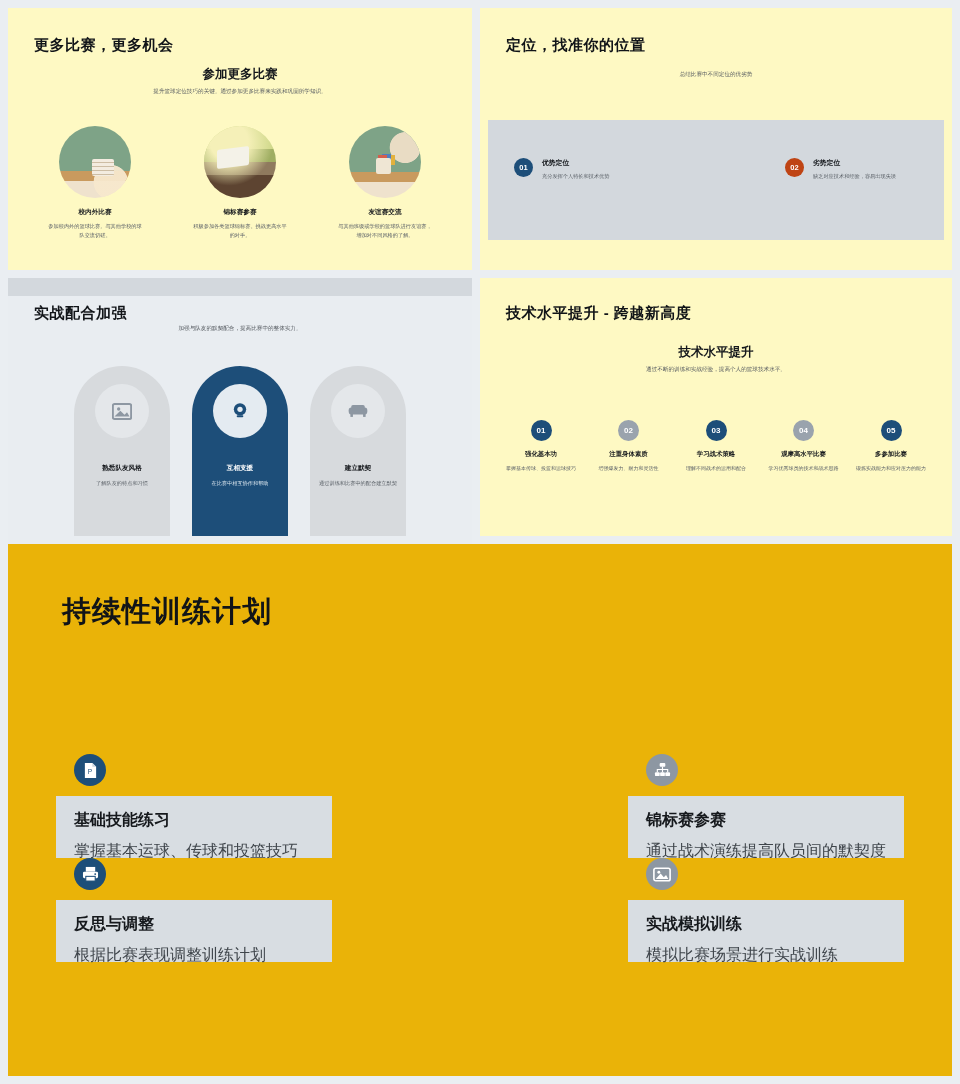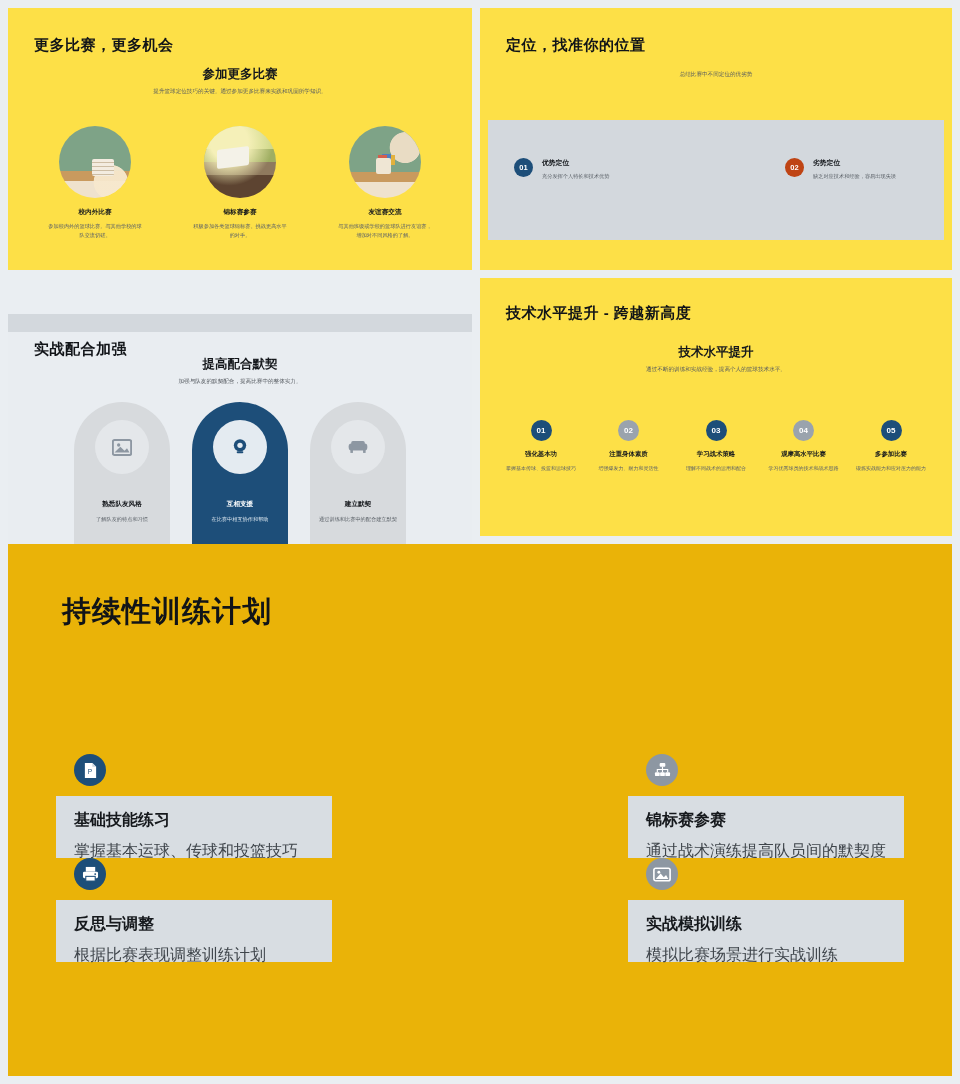--- a/index.html
+++ b/index.html
@@ -6,21 +6,21 @@
   body{
     width:960px;height:1084px;
     background:#eaeef2;
     font-family:"Liberation Sans","DejaVu Sans",sans-serif;
     color:#1d1d1f;
     overflow:hidden;
   }
   .deck{position:relative;width:960px;height:1084px;box-sizing:border-box;}
 
   
-  .slide{position:absolute;background:#fde047;overflow:hidden;}
+  .slide{position:absolute;background:#fef9c3;overflow:hidden;}
   .slide-title{
     font-size:15px;font-weight:bold;letter-spacing:.5px;color:#111418;
   }
   .ctr-title{font-size:12.5px;font-weight:bold;text-align:center;color:#15181c;}
   .ctr-sub{font-size:5.6px;text-align:center;color:#54595f;margin-top:4px;line-height:1.5;}
 
   
   #s1{left:8px;top:8px;width:464px;height:262px;}
   #s1 .slide-title{position:absolute;left:26px;top:28px;}
   #s1 .head{position:absolute;left:0;top:58px;width:100%;}
@@ -57,21 +57,21 @@
     width:19px;height:19px;border-radius:50%;flex:none;
     display:flex;align-items:center;justify-content:center;
     font-size:7.5px;font-weight:bold;color:#fff;
   }
   .nb-blue{background:#1d4e79;}
   .nb-orange{background:#bf4414;}
   .num-h{font-size:6.8px;font-weight:bold;color:#15181c;}
   .num-p{font-size:5.2px;color:#5a6067;line-height:1.6;margin-top:4px;}
 
   
-  #s3{left:8px;top:278px;width:464px;height:304px;background:#e9edf1;margin-top:36px;}
+  #s3{left:8px;top:278px;width:464px;height:304px;background:#e9edf1;}
   #s3 .topband{position:absolute;left:0;top:0;width:100%;height:18px;background:#d3d8dd;}
   #s3 .slide-title{position:absolute;left:26px;top:26px;}
   #s3 .head{position:absolute;left:0;top:42px;width:100%;}
   #s3 .pods{position:absolute;left:66px;top:88px;width:332px;display:flex;justify-content:space-between;align-items:flex-start;}
   .pod{width:96px;background:#d7dadd;border-radius:48px 48px 0 0;padding-top:18px;height:170px;box-sizing:border-box;}
   .pod.active{background:#1d4e79;}
   .pod .disc{width:54px;height:54px;border-radius:50%;background:#e4e7ea;margin:0 auto;display:flex;align-items:center;justify-content:center;}
   .pod.active .disc{background:#e4ebf1;}
   .pod-h{font-size:6.6px;font-weight:bold;text-align:center;margin-top:26px;color:#15181c;}
   .pod.active .pod-h{color:#ffffff;}
@@ -164,21 +164,20 @@
         <div class="num-p">缺乏对应技术和经验，容易出现失误</div>
       </div>
     </div>
 
   </section>
 
   <section class="slide" id="s3">
     <div class="topband"></div>
     <div class="slide-title">实战配合加强</div>
     <div class="head">
-      <div class="ctr-title">提高配合默契</div>
       <div class="ctr-sub">加强与队友的默契配合，提高比赛中的整体实力。</div>
     </div>
     <div class="pods">
 
       <div class="pod">
         <div class="disc">
           <svg width="20" height="17" viewBox="0 0 24 20">
               <rect x="1" y="1" width="22" height="18" rx="2" fill="none" stroke="#8d97a2" stroke-width="2.4"></rect>
               <circle cx="8" cy="7" r="2" fill="#8d97a2"></circle>
               <path d="M3 16 L10 9 L15 14 L18 11 L21 16 Z" fill="#8d97a2"></path>

